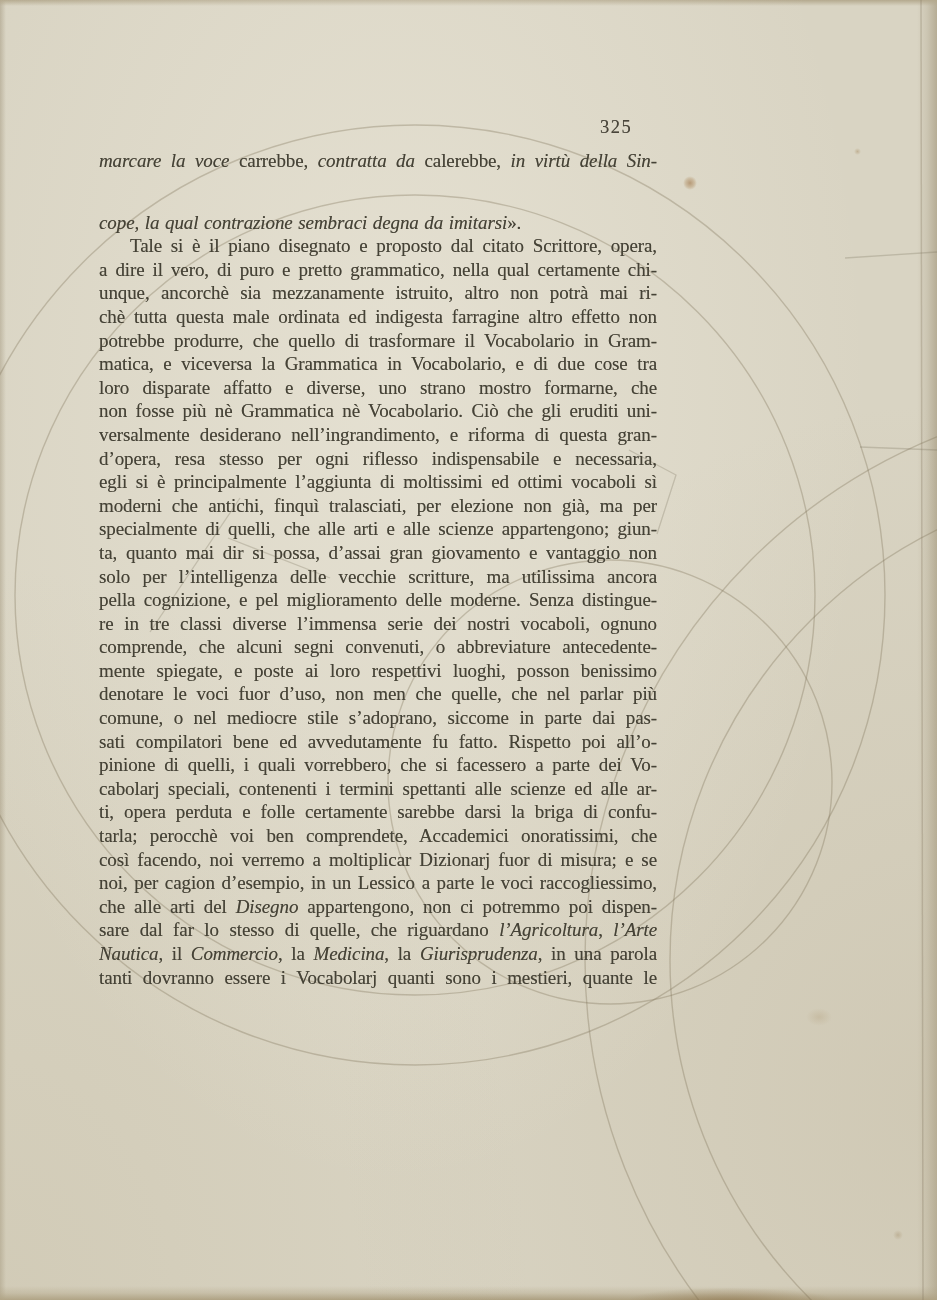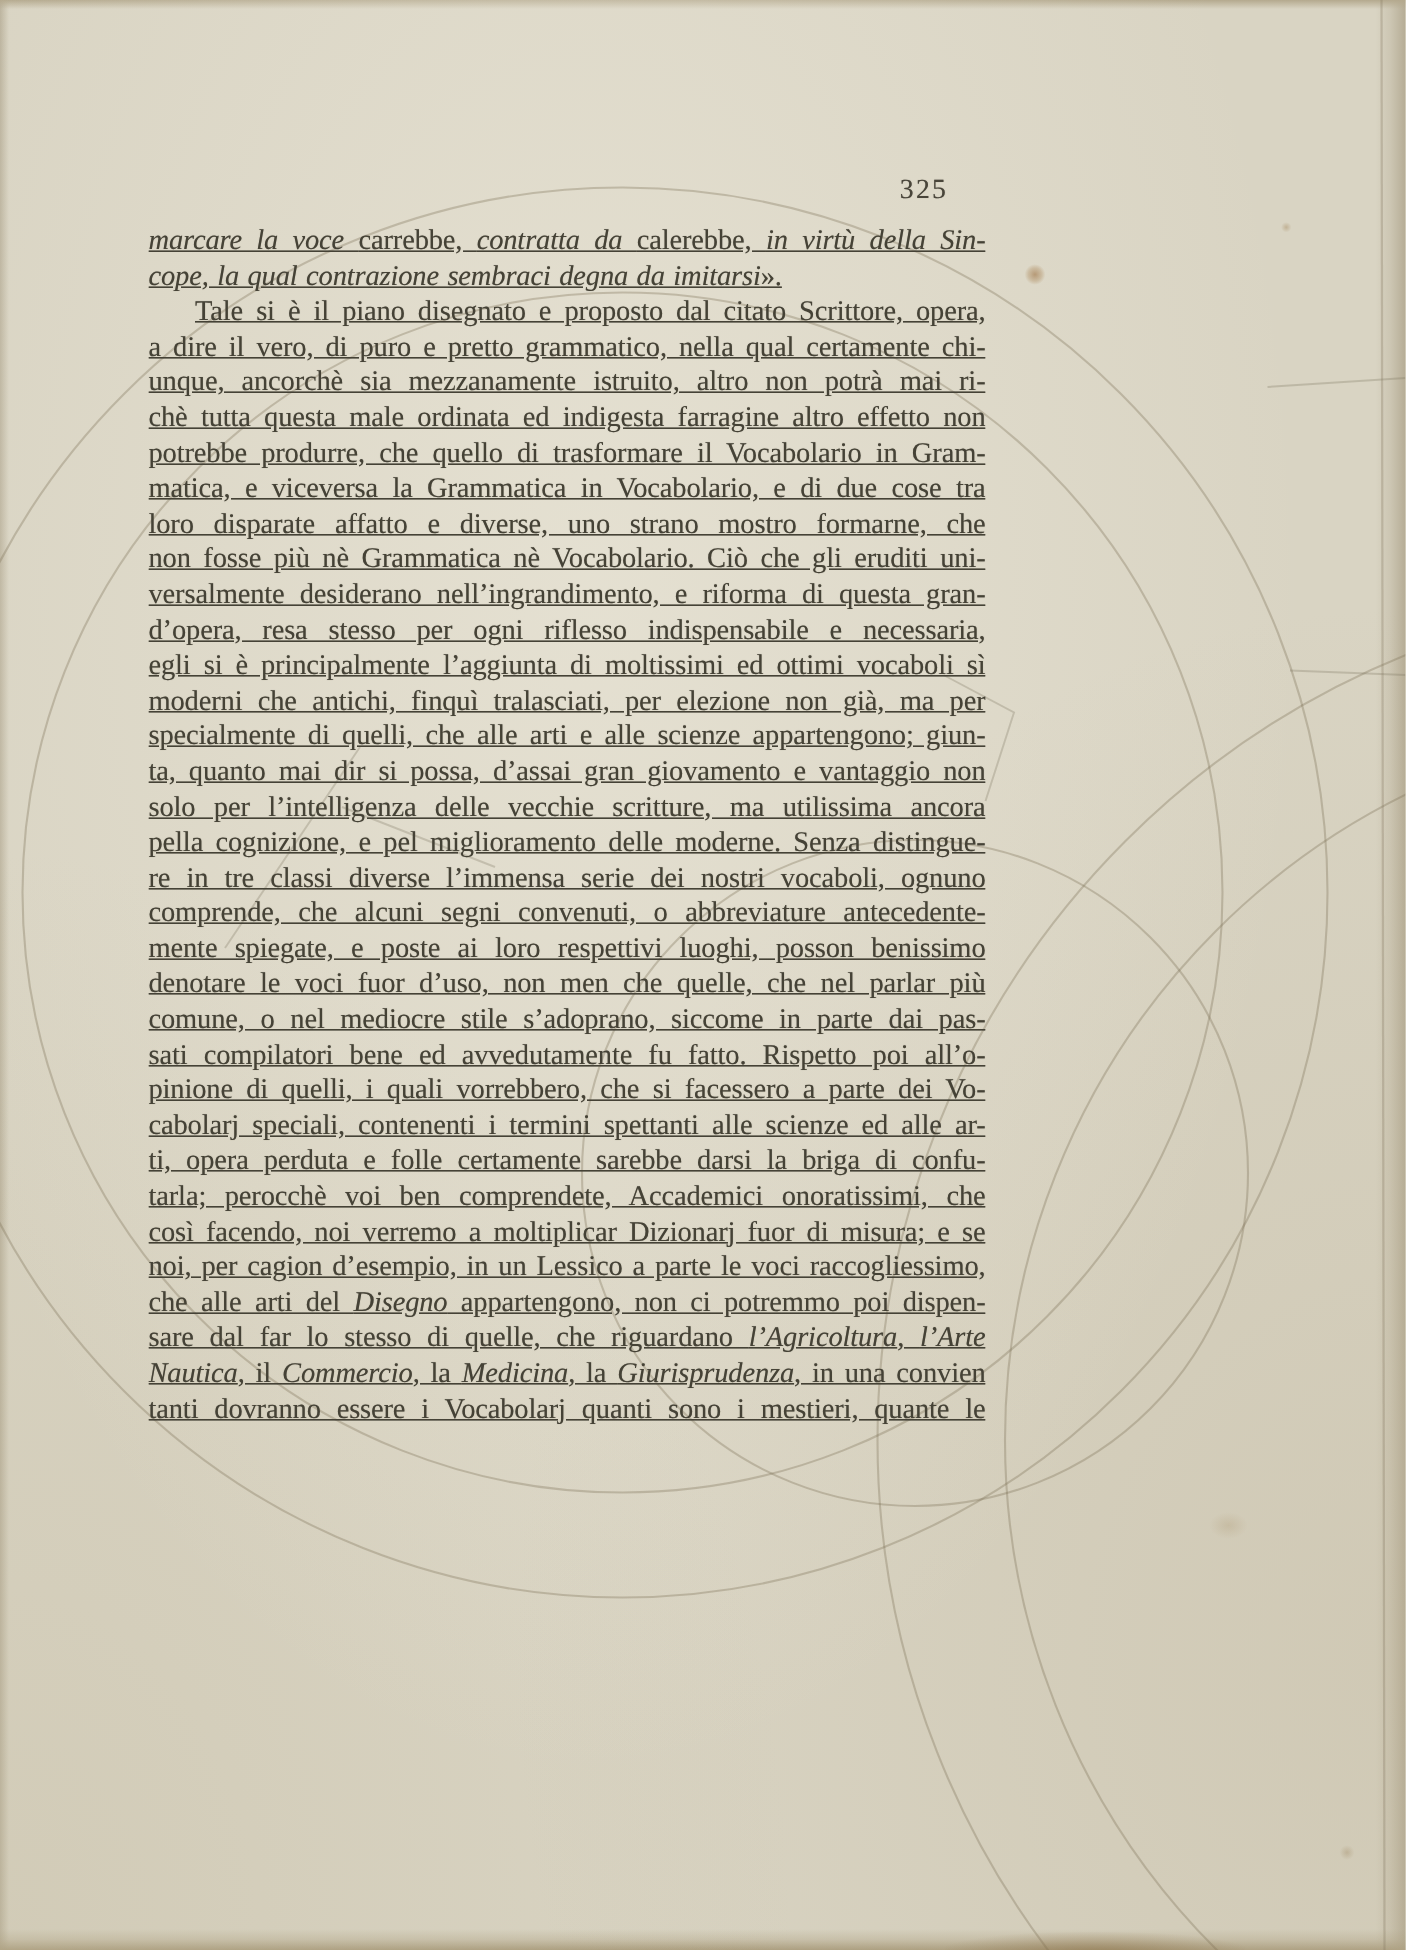--- a/index.html
+++ b/index.html
@@ -29,21 +29,21 @@
   .text-block{
     position:absolute;left:99px;top:149px;width:558px;
     font-size:19px;color:#454236;
     text-shadow:0 0 0.5px rgba(69,66,54,0.5);
   }
   .line{
     height:23.6px;line-height:23.6px;overflow:hidden;
     text-align:justify;text-align-last:justify;
     letter-spacing:-0.1px;word-spacing:1px;
   }
-  .line.short{text-align:left;text-align-last:left;}
+  .line.short{text-align:left;text-align-last:left;margin-top:38px;}
   .line.indent{text-indent:31px;}
   .it{font-style:italic;}
   .ro{font-style:normal;}
   .spot{position:absolute;border-radius:50%;pointer-events:none;}
 </style>
 </head>
 <body style="background: rgb(217, 212, 195);">
 
 <div class="page">
 
@@ -71,21 +71,21 @@
               background:radial-gradient(circle, rgba(150,115,65,0.35), rgba(150,115,65,0) 70%);"></div>
   <div class="spot" style="left:806px;top:1008px;width:26px;height:18px;
               background:radial-gradient(ellipse, rgba(150,120,70,0.18), rgba(150,120,70,0) 70%);"></div>
   <div class="spot" style="left:893px;top:1230px;width:10px;height:10px;
               background:radial-gradient(circle, rgba(148,122,80,0.30), rgba(148,122,80,0) 70%);"></div>
   <div class="spot" style="left:630px;top:1288px;width:200px;height:14px;border-radius:50% 50% 0 0;
               background:radial-gradient(ellipse at 50% 100%, rgba(138,112,70,0.55), rgba(138,112,70,0) 75%);"></div>
 
   <div class="pagenum">325</div>
 
-  <div class="text-block" style="color: rgb(69, 66, 54); text-decoration: underline;">
+  <div class="text-block" style="color: rgb(69, 66, 54);">
       <div class="line"><span class="it">marcare la voce </span><span class="ro">carrebbe, </span><span class="it">contratta da </span><span class="ro">calerebbe, </span><span class="it">in virtù della Sin-</span></div>
       <div class="line short"><span class="it">cope, la qual contrazione sembraci degna da imitarsi</span><span class="ro">».</span></div>
       <div class="line indent"><span class="ro">Tale si è il piano disegnato e proposto dal citato Scrittore, opera,</span></div>
       <div class="line"><span class="ro">a dire il vero, di puro e pretto grammatico, nella qual certamente chi-</span></div>
       <div class="line"><span class="ro">unque, ancorchè sia mezzanamente istruito, altro non potrà mai ri-</span></div>
       <div class="line"><span class="ro">chè tutta questa male ordinata ed indigesta farragine altro effetto non</span></div>
       <div class="line"><span class="ro">potrebbe produrre, che quello di trasformare il Vocabolario in Gram-</span></div>
       <div class="line"><span class="ro">matica, e viceversa la Grammatica in Vocabolario, e di due cose tra</span></div>
       <div class="line"><span class="ro">loro disparate affatto e diverse, uno strano mostro formarne, che</span></div>
       <div class="line"><span class="ro">non fosse più nè Grammatica nè Vocabolario. Ciò che gli eruditi uni-</span></div>
@@ -104,17 +104,17 @@
       <div class="line"><span class="ro">comune, o nel mediocre stile s’adoprano, siccome in parte dai pas-</span></div>
       <div class="line"><span class="ro">sati compilatori bene ed avvedutamente fu fatto. Rispetto poi all’o-</span></div>
       <div class="line"><span class="ro">pinione di quelli, i quali vorrebbero, che si facessero a parte dei Vo-</span></div>
       <div class="line"><span class="ro">cabolarj speciali, contenenti i termini spettanti alle scienze ed alle ar-</span></div>
       <div class="line"><span class="ro">ti, opera perduta e folle certamente sarebbe darsi la briga di confu-</span></div>
       <div class="line"><span class="ro">tarla; perocchè voi ben comprendete, Accademici onoratissimi, che</span></div>
       <div class="line"><span class="ro">così facendo, noi verremo a moltiplicar Dizionarj fuor di misura; e se</span></div>
       <div class="line"><span class="ro">noi, per cagion d’esempio, in un Lessico a parte le voci raccogliessimo,</span></div>
       <div class="line"><span class="ro">che alle arti del </span><span class="it">Disegno</span><span class="ro"> appartengono, non ci potremmo poi dispen-</span></div>
       <div class="line"><span class="ro">sare dal far lo stesso di quelle, che riguardano </span><span class="it">l’Agricoltura</span><span class="ro">, </span><span class="it">l’Arte</span></div>
-      <div class="line"><span class="it">Nautica</span><span class="ro">, il </span><span class="it">Commercio</span><span class="ro">, la </span><span class="it">Medicina</span><span class="ro">, la </span><span class="it">Giurisprudenza</span><span class="ro">, in una convien</span></div>
+      <div class="line"><span class="it">Nautica</span><span class="ro">, il </span><span class="it">Commercio</span><span class="ro">, la </span><span class="it">Medicina</span><span class="ro">, la </span><span class="it">Giurisprudenza</span><span class="ro">, in una parola</span></div>
       <div class="line"><span class="ro">tanti dovranno essere i Vocabolarj quanti sono i mestieri, quante le</span></div>
     </div>
 
 </div>
 
 </body></html>

